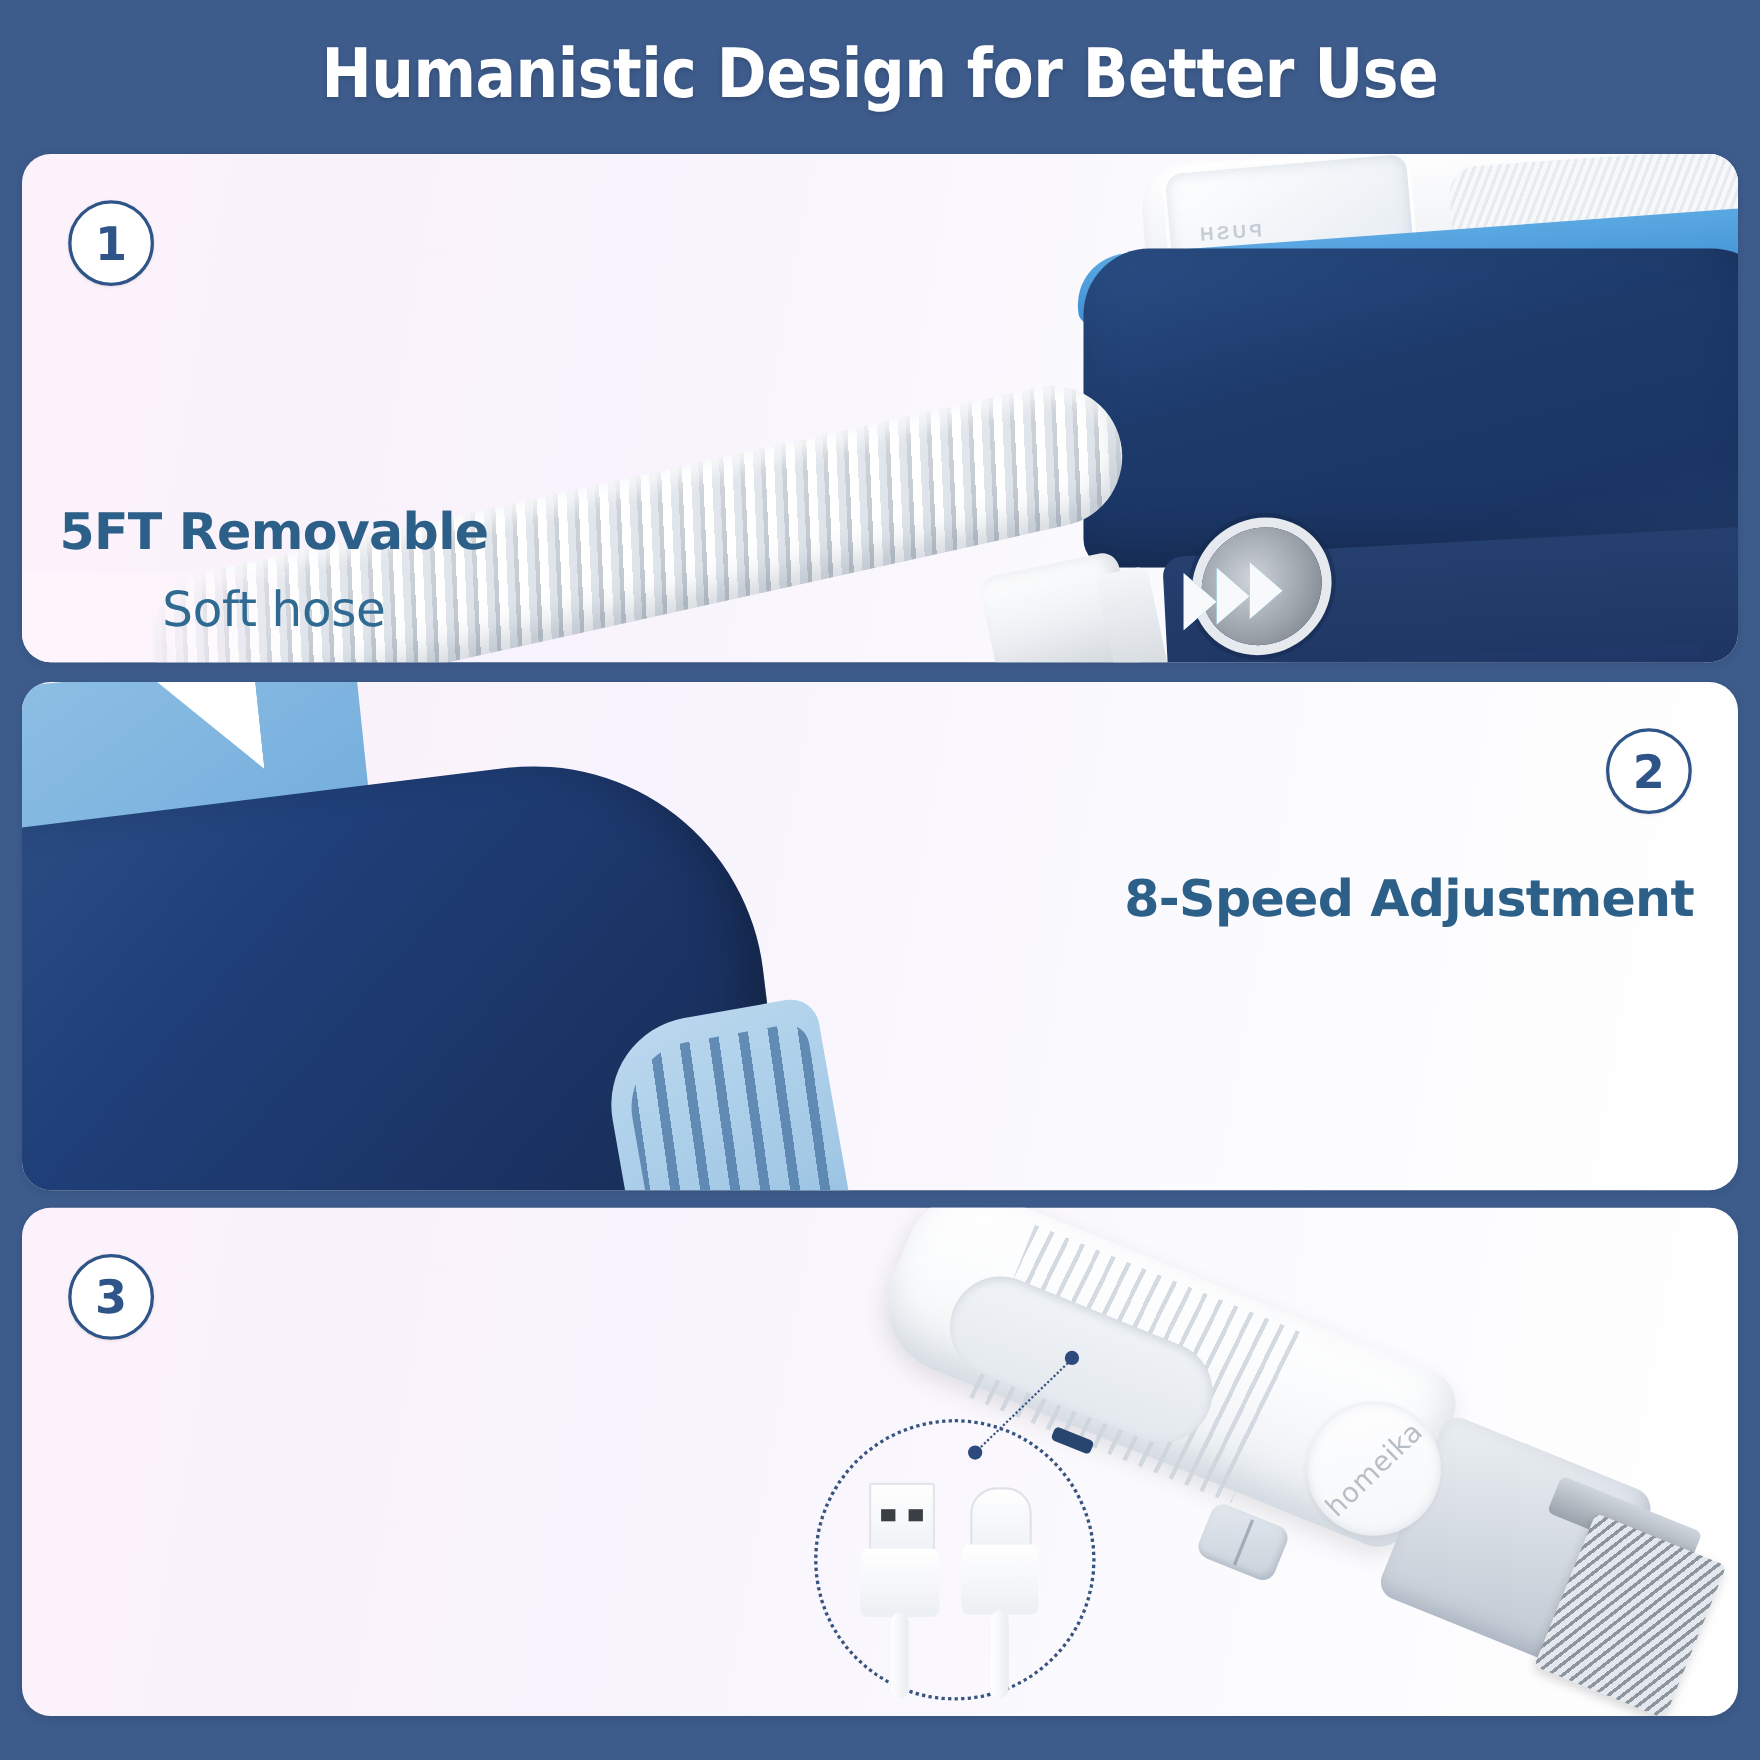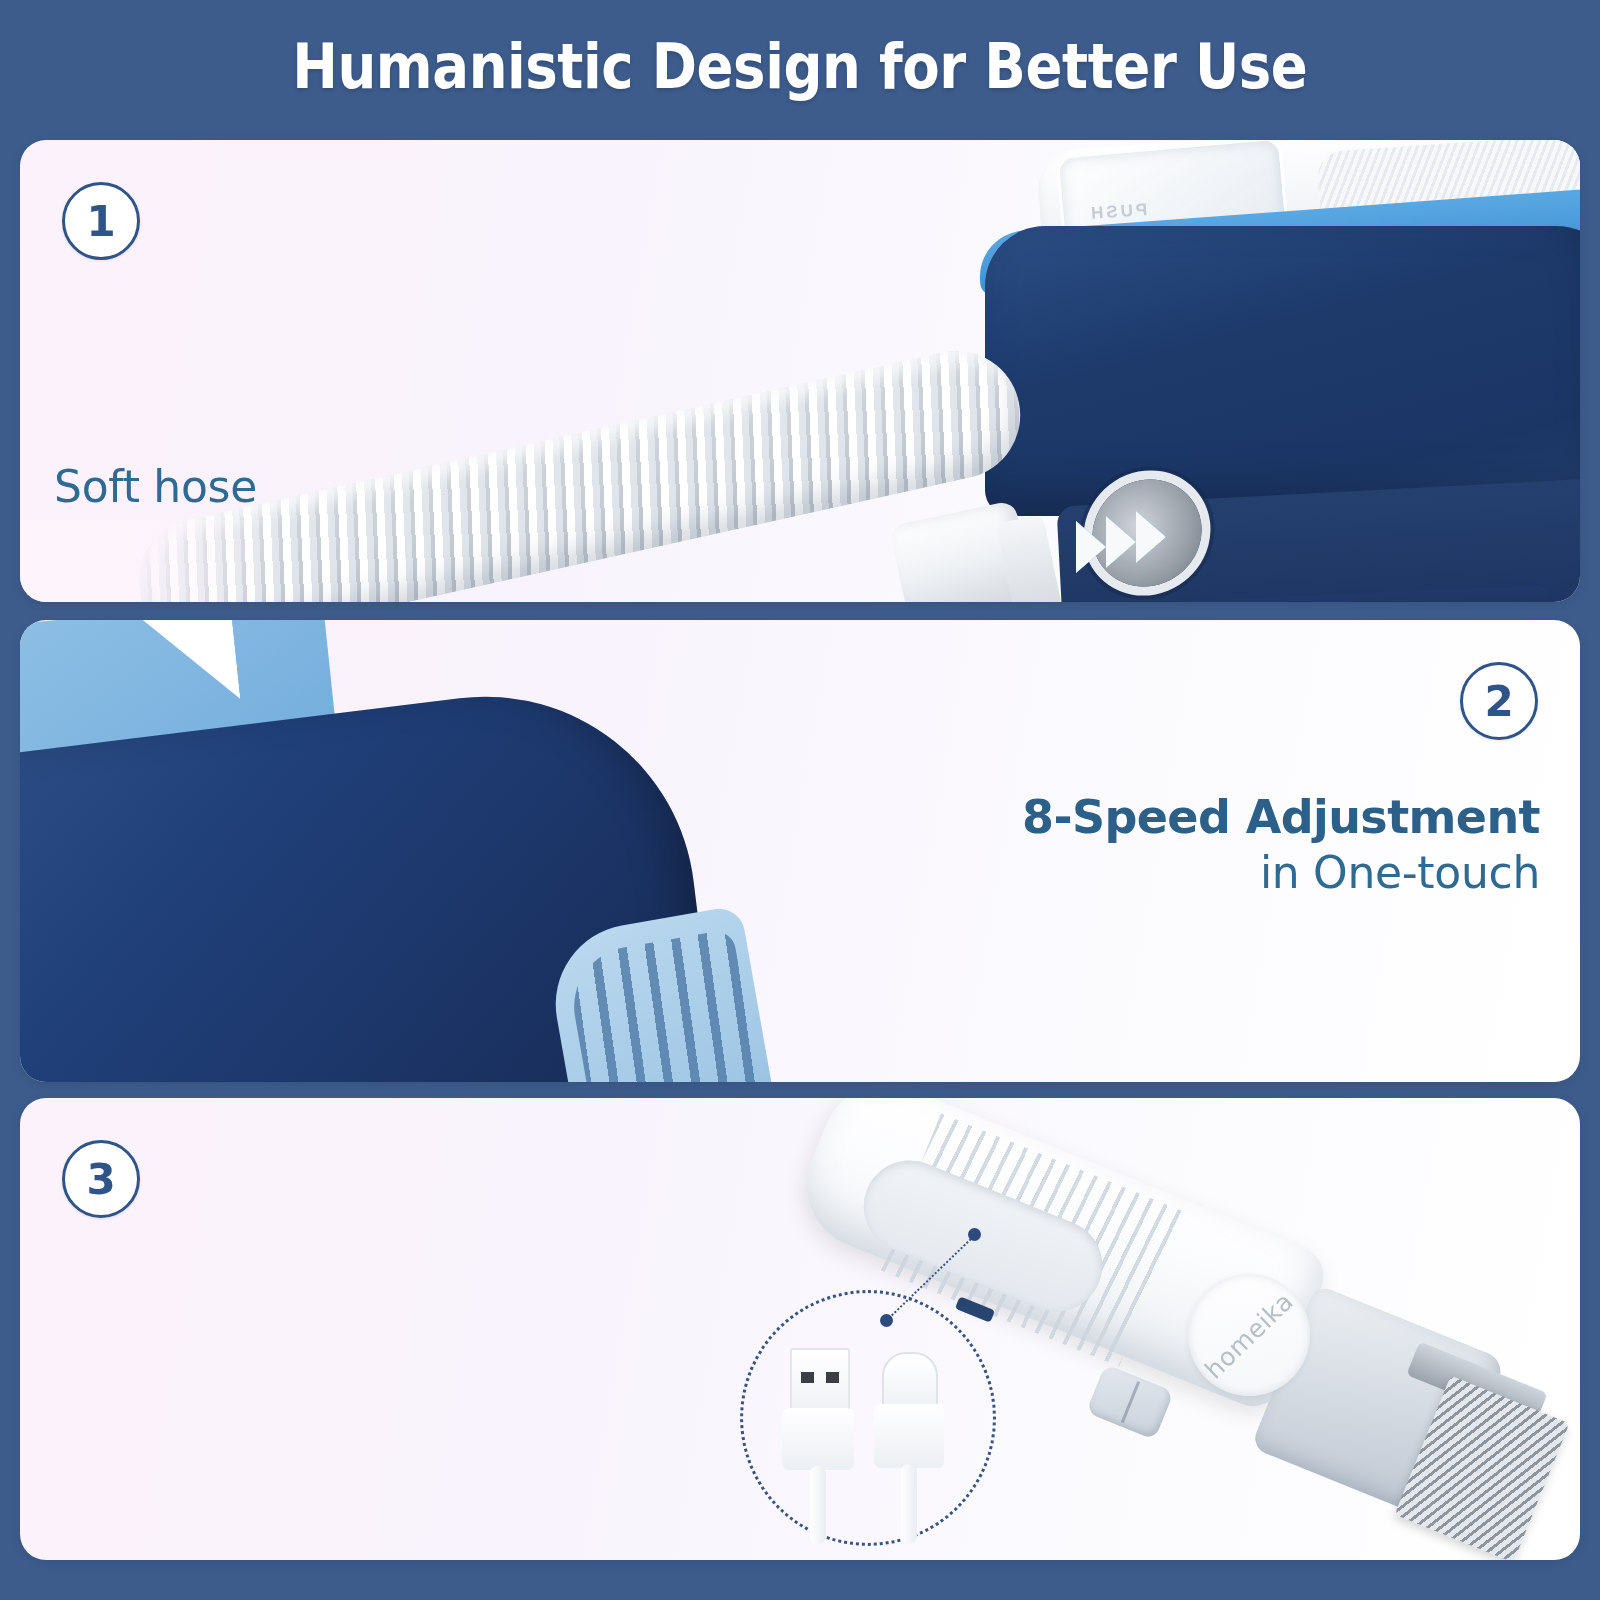--- a/index.html
+++ b/index.html
@@ -54,21 +54,21 @@
   .cap-left{left:34px;}
   .cap-right{right:40px;text-align:right;}
   .cap-bold{
     font-family:"DejaVu Sans", sans-serif;
     font-weight:700;font-size:46px;color:#2d6089;letter-spacing:-0.6px;
     white-space:nowrap;
   }
   .cap-thin{
     font-family:"DejaVu Sans", sans-serif;
     font-weight:400;font-size:44px;color:#2f6a92;letter-spacing:-0.3px;
-    white-space:nowrap;margin-top:4px;
+    white-space:nowrap;margin-top:20px;text-align:center;
   }
 
   
   .p1-art{position:absolute;inset:0;overflow:hidden;}
   .vac-body{
     position:absolute;left:965px;top:86px;width:640px;height:290px;
     background:linear-gradient(165deg,#2b4f86 0%,#1d3a6b 38%,#1b3665 75%,#24406f 100%);
     border-radius:60px 70px 26px 26px;
     box-shadow:inset -20px -20px 50px rgba(0,0,0,.25);
   }
@@ -322,36 +322,36 @@
       <div class="chev" id="chev1"></div>
       <div class="chev" id="chev2"></div>
       <div class="chev" id="chev3"></div>
       <div class="hose"></div>
       <div class="hose-cuff"></div>
       <div class="hose-tip"></div>
       <div class="hose-fade"></div>
     </div>
     <div class="num-badge badge-left">1</div>
     <div class="caption cap-left" style="top:318px">
+      <div class="cap-bold">5FT Removable</div>
       <div class="cap-thin">Soft hose</div>
     </div>
   </div>
 
   <div class="panel" id="panel2">
     <div class="p2-art">
       <div class="handle"></div>
       <div class="handle-notch"></div>
       <div class="body2"></div>
       <div class="vent"></div>
 
     </div>
     <div class="num-badge badge-right">2</div>
     <div class="caption cap-right" style="top:172px">
       <div class="cap-bold">8-Speed Adjustment</div>
-      <div class="cap-thin">in One-touch</div>
     </div>
   </div>
 
   <div class="panel" id="panel3">
     <div class="p3-art">
       <div class="clip-body"></div>
       <div class="clip-ribs"></div>
       <div class="clip-recess"></div>
       <div class="clip-clear"></div>
       <div class="clip-blade-edge"></div>

